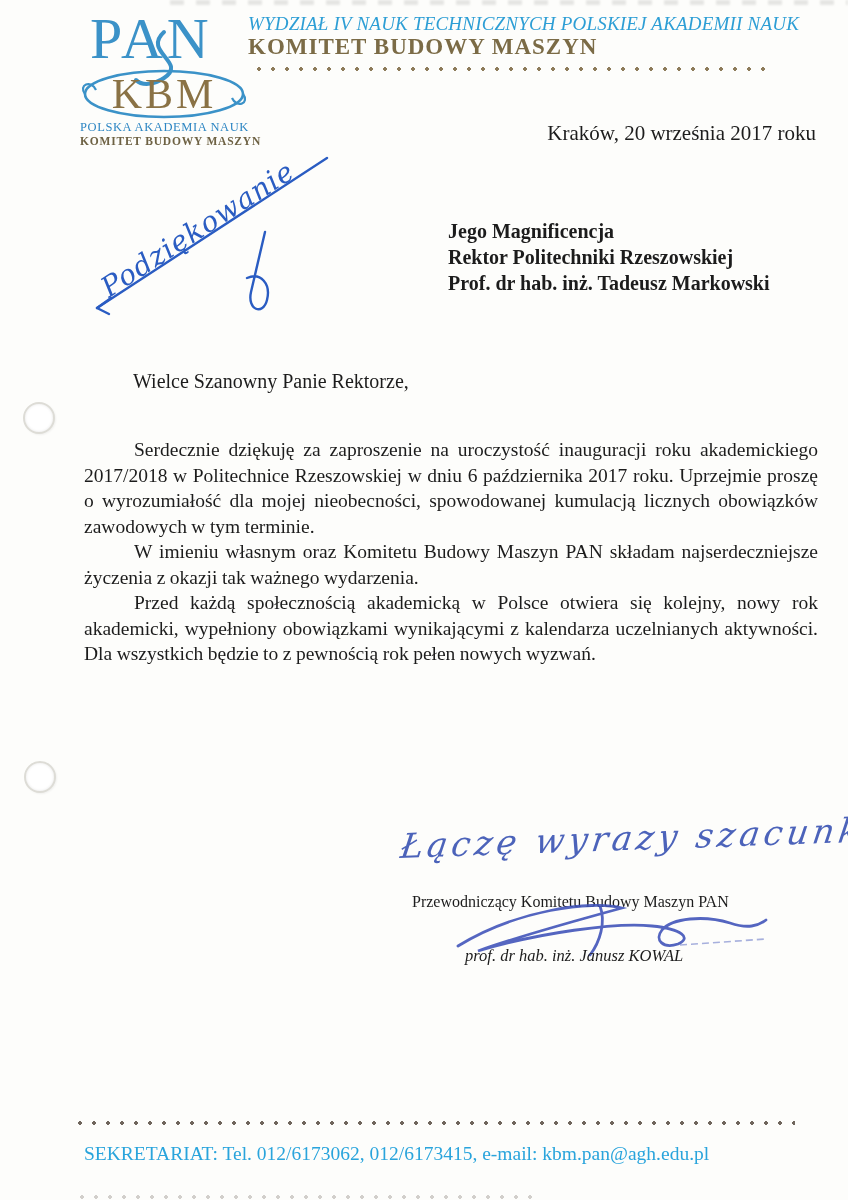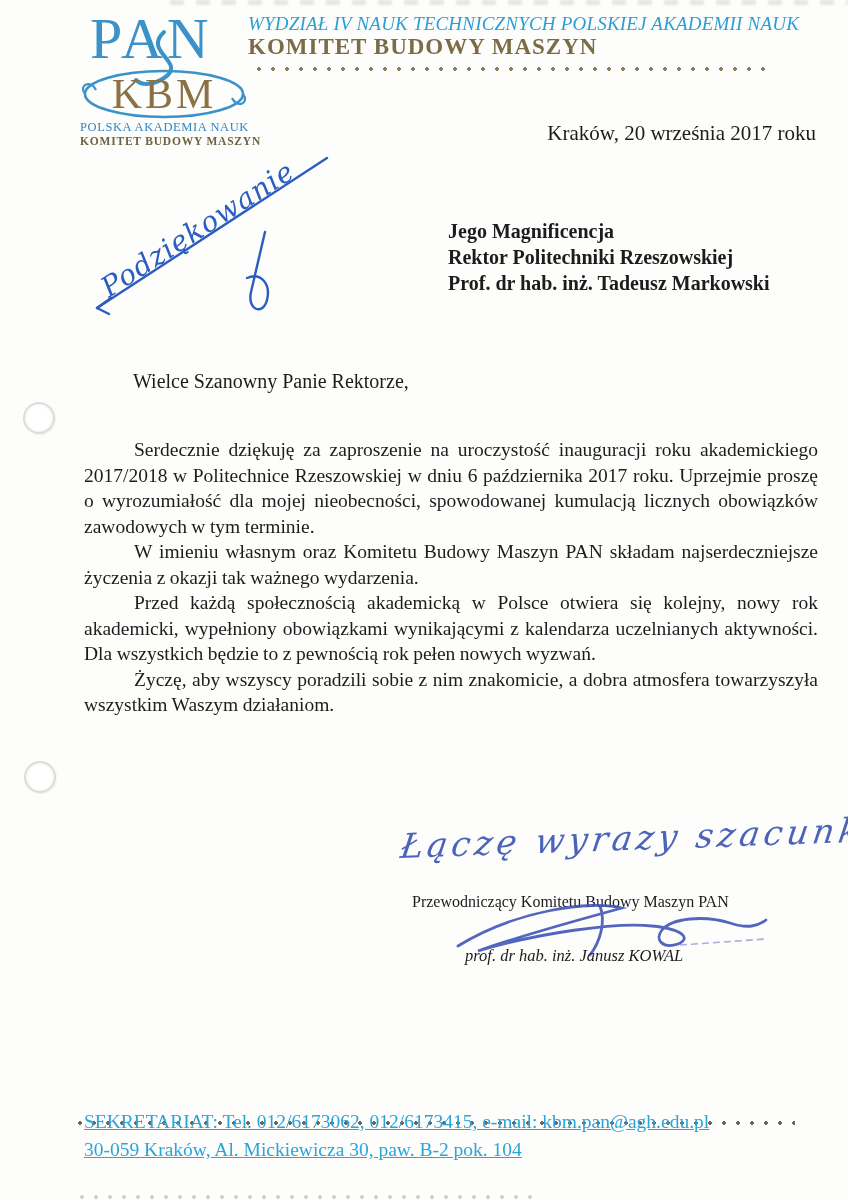--- a/index.html
+++ b/index.html
@@ -88,35 +88,33 @@
   <div>Rektor Politechniki Rzeszowskiej</div>
   <div>Prof. dr hab. inż. Tadeusz Markowski</div>
 </div>
 
 <div class="abs salutation" style="left:133px;top:370px;">Wielce Szanowny Panie Rektorze,</div>
 
 <div class="abs letter-body" style="left:84px;top:437px;">
   <p>Serdecznie dziękuję za zaproszenie na uroczystość inauguracji roku akademickiego 2017/2018 w Politechnice Rzeszowskiej w dniu 6 października 2017 roku. Uprzejmie proszę o wyrozumiałość dla mojej nieobecności, spowodowanej kumulacją licznych obowiązków zawodowych w tym terminie.</p>
   <p>W imieniu własnym oraz Komitetu Budowy Maszyn PAN składam najserdeczniejsze życzenia z okazji tak ważnego wydarzenia.</p>
   <p>Przed każdą społecznością akademicką w Polsce otwiera się kolejny, nowy rok akademicki, wypełniony obowiązkami wynikającymi z kalendarza uczelnianych aktywności. Dla wszystkich będzie to z pewnością rok pełen nowych wyzwań.</p>
-  <p>Życzę, aby wszyscy poradzili sobie z nim znakomicie, a dobra atmosfera towarzyszyła wszystkim Waszym działaniom.</p>
 </div>
 
 <div class="abs script-close" style="left:398px;top:826px;">Łączę wyrazy szacunku</div>
 
 <div class="abs closing-title" style="left:412px;top:893px;">Przewodniczący Komitetu Budowy Maszyn PAN</div>
 
 <svg class="abs" style="left:450px;top:898px;" width="320" height="60" viewBox="0 0 320 60">
   <g stroke="#3d51b8" stroke-width="2.8" fill="none" stroke-linecap="round" opacity="0.88">
     <path d="M 8,48 C 66,12 142,2 172,10 C 128,22 58,42 28,53 C 88,35 166,24 202,28 C 232,31 242,40 228,46 C 213,51 204,42 212,32 C 222,20 254,17 280,25 C 298,31 308,28 316,22"></path>
     <path d="M 150,8 C 156,24 150,44 140,57"></path>
   </g>
   <path d="M 230,47 L 316,41" stroke="#3d51b8" stroke-width="1.6" fill="none" opacity="0.45" stroke-dasharray="7 4"></path>
 </svg>
 
 <div class="abs signer-line" style="left:465px;top:946px;font-style:italic;">prof. dr hab. inż. Janusz KOWAL</div>
 
 <div class="abs dots footer-dots" style="left:73px;top:1120px;width:722px;"></div>
-<div class="abs footer-text" style="left:84px;top:1108px;text-decoration:underline;">
+<div class="abs footer-text" style="left:84px;top:1140px;">
   <div>SEKRETARIAT: Tel. 012/6173062, 012/6173415, e-mail: kbm.pan@agh.edu.pl</div>
-  <div>30-059 Kraków, Al. Mickiewicza 30, paw. B-2 pok. 104</div>
 </div>
 <div class="abs dots footer-dots faint" style="left:75px;top:1194px;width:460px;"></div>
 
 </body></html>

